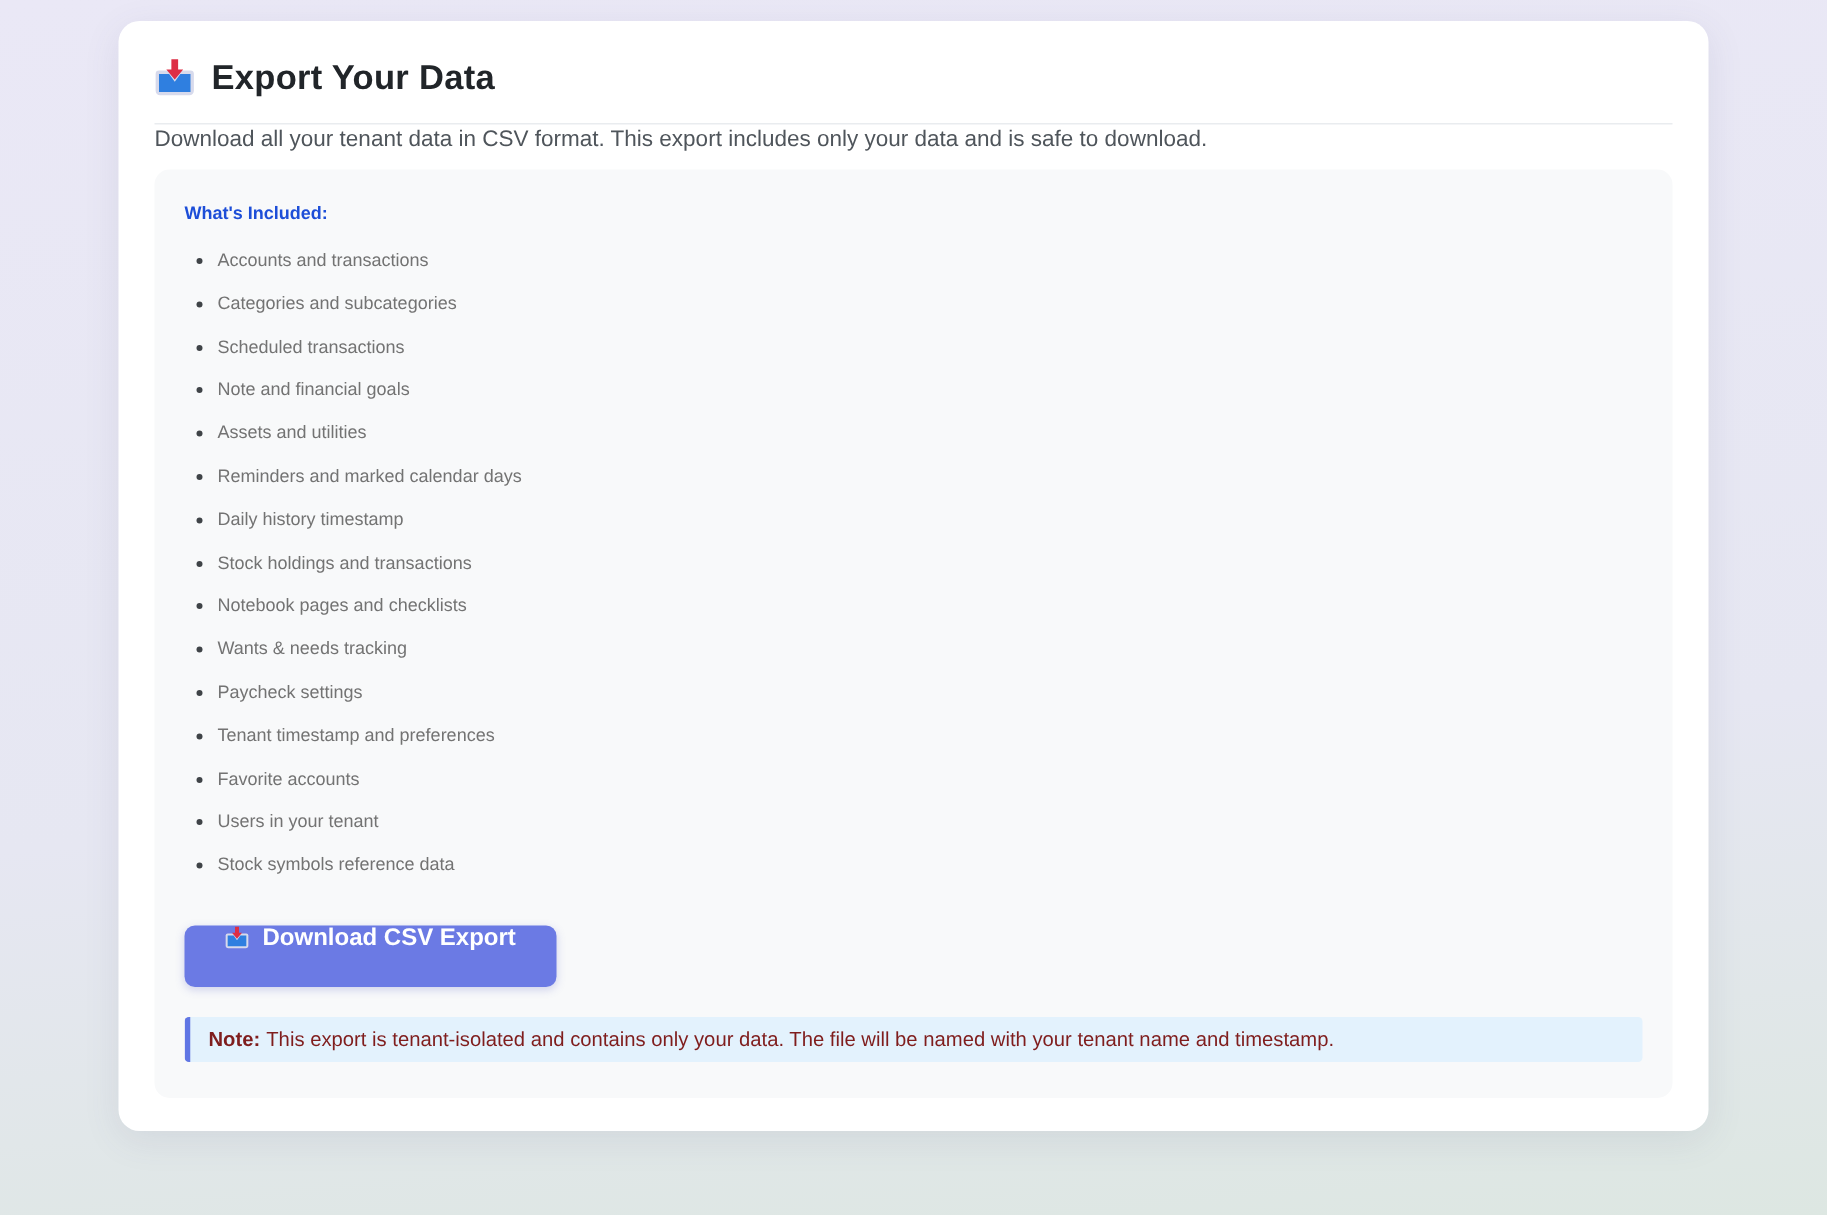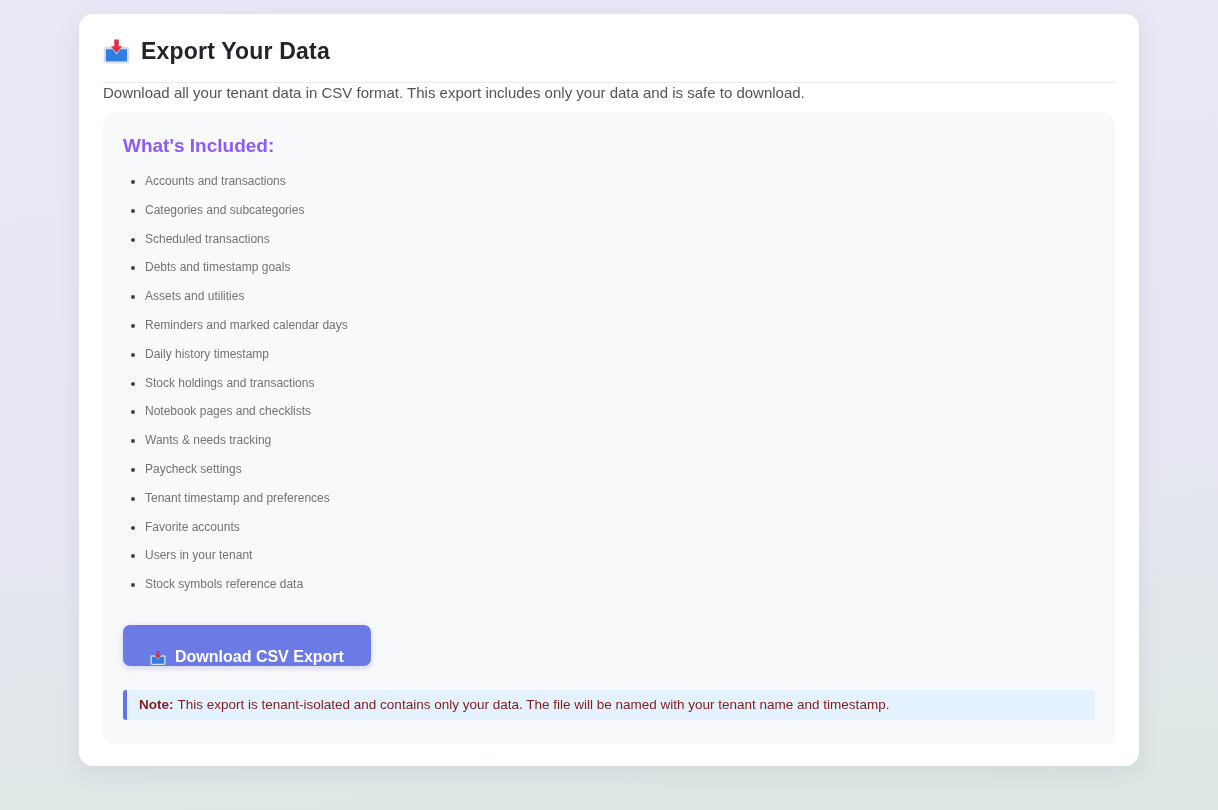--- a/index.html
+++ b/index.html
@@ -25,31 +25,31 @@
   }
   .icon-inbox { display: inline-block; line-height: 0; }
   .subtitle {
     margin-top: 1px; font-size: 15px; color: #4f555b;
   }
   .panel {
     margin-top: 12px; background: #f8f9fa; border-radius: 10px;
     padding: 22px 20px 24px 20px;
   }
   .panel h2 {
-    font-size: 19px; font-weight: 700; color: #8b5cf6;
+    font-size: 12px; font-weight: 700; color: #1d4ed8;
   }
   .included-list {
     margin: 10px 0 0 0; padding-left: 22px; list-style: disc;
   }
   .included-list li {
     font-size: 12px; color: #737373; line-height: 28.8px;
   }
   .included-list li::marker { color: #3f4347; }
   .download-btn {
-    margin-top: 26px; display: inline-flex; align-items: flex-end; gap: 9px;
+    margin-top: 26px; display: inline-flex; align-items: flex-start; gap: 9px;
     height: 41px; padding: 0 27px;
     background: #6b7ae4; border: none; border-radius: 7px;
     color: #ffffff; font-size: 16px; font-weight: 700;
     font-family: "Liberation Sans", sans-serif;
     cursor: pointer; box-shadow: 0 2px 6px rgba(90, 100, 200, 0.25);
   }
   .note-box {
     margin-top: 20px; background: #e3f2fd;
     border-left: 4px solid #6076e4; border-radius: 3px;
     padding: 7px 12px; font-size: 13.5px; color: #7f1d1d;
@@ -81,21 +81,21 @@
   </div>
 
   <p class="subtitle">Download all your tenant data in CSV format. This export includes only your data and is safe to download.</p>
 
   <div class="panel">
     <h2>What's Included:</h2>
     <ul class="included-list">
         <li>Accounts and transactions</li>
         <li>Categories and subcategories</li>
         <li>Scheduled transactions</li>
-        <li>Debts and timestamp goals</li>
+        <li>Note and financial goals</li>
         <li>Assets and utilities</li>
         <li>Reminders and marked calendar days</li>
         <li>Daily history timestamp</li>
         <li>Stock holdings and transactions</li>
         <li>Notebook pages and checklists</li>
         <li>Wants &amp; needs tracking</li>
         <li>Paycheck settings</li>
         <li>Tenant timestamp and preferences</li>
         <li>Favorite accounts</li>
         <li>Users in your tenant</li>

